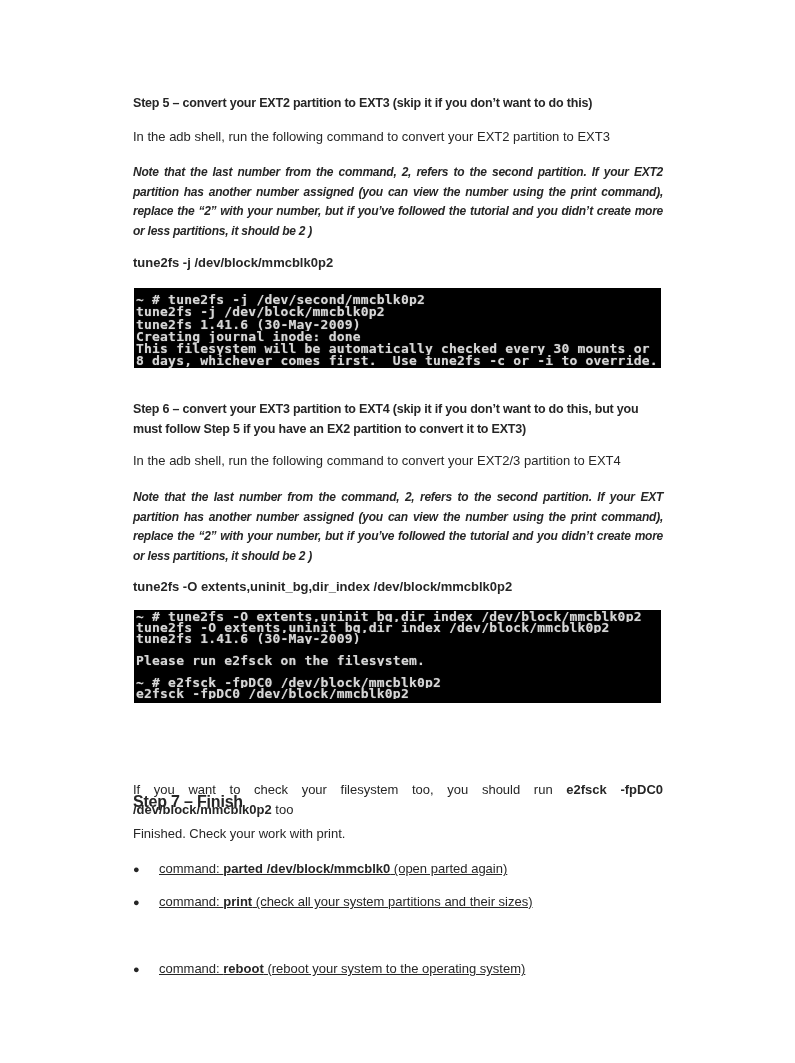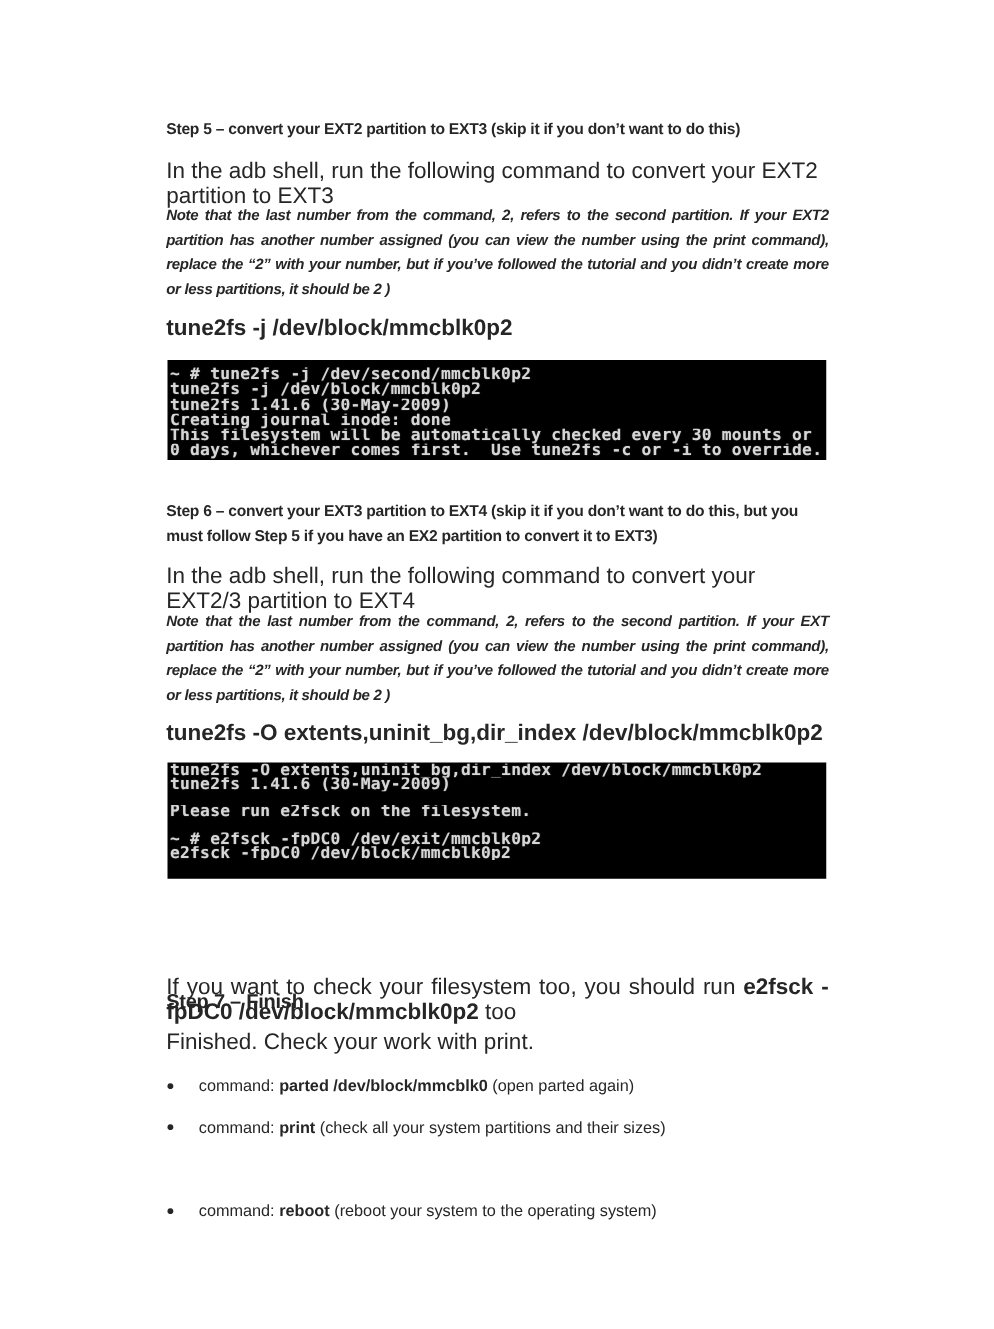--- a/index.html
+++ b/index.html
@@ -10,21 +10,21 @@
     background: #ffffff;
     font-family: "Liberation Sans", sans-serif;
     color: #262626;
     overflow: hidden;
     padding-left: 12px;
   }
   .blk {
     position: absolute;
     left: 133px;
     width: 530px;
-    font-size: 18px;
+    font-size: 13px;
     line-height: 19.7px;
   }
   .heading {
     font-weight: 700;
     font-size: 12.5px;
     letter-spacing: -0.2px;
     line-height: 20px;
   }
   .note {
     font-weight: 700;
@@ -63,20 +63,21 @@
     letter-spacing: 1px;
     white-space: pre;
     text-shadow: none;
   }
   .bullet-item {
     position: absolute;
     left: 133px;
     width: 530px;
     font-size: 13px;
     line-height: 19.7px;
+    text-decoration: underline;
   }
   .bullet-glyph {
     display: inline-block;
     width: 26px;
     font-size: 11px;
     vertical-align: middle;
   }
   .page-number {
     position: absolute;
     left: 0;
@@ -101,38 +102,39 @@
 
   <div class="blk command" style="top:253px">tune2fs -j /dev/block/mmcblk0p2</div>
 
   <div class="terminal t1" style="top:288px; height:80px">
     <div class="clip-line">▔▔▔▔▔ ▔▔  ▔▔▔▔▔▔▔  ▔▔▔ ▔▔▔▔▔</div>
     <div class="tline">~ # tune2fs -j /dev/second/mmcblk0p2</div>
     <div class="tline">tune2fs -j /dev/block/mmcblk0p2</div>
     <div class="tline">tune2fs 1.41.6 (30-May-2009)</div>
     <div class="tline">Creating journal inode: done</div>
     <div class="tline">This filesystem will be automatically checked every 30 mounts or</div>
-    <div class="tline">0 days, whichever comes first.  Use tune2fs -c or -i to override.</div>
+    <div class="tline">8 days, whichever comes first.  Use tune2fs -c or -i to override.</div>
   </div>
 
   <div class="blk heading" style="top:399px">Step 6 – convert your EXT3 partition to EXT4 (skip it if you don’t want to do this, but you must follow Step 5 if you have an EX2 partition to convert it to EXT3)</div>
 
   <div class="blk" style="top:451px">In the adb shell, run the following command to convert your EXT2/3 partition to EXT4</div>
 
   <div class="blk note" style="top:488px">Note that the last number from the command, 2, refers to the second partition. If your EXT partition has another number assigned (you can view the number using the print command), replace the “2” with your number, but if you’ve followed the tutorial and you didn’t create more or less partitions, it should be 2 )</div>
 
   <div class="blk command" style="top:577px">tune2fs -O extents,uninit_bg,dir_index /dev/block/mmcblk0p2</div>
 
   <div class="terminal t2" style="top:610px; height:93px">
+    <div class="tline">~ # tune2fs -O extents,uninit_bg,dir_index /dev/block/mmcblk0p2</div>
     <div class="tline">tune2fs -O extents,uninit_bg,dir_index /dev/block/mmcblk0p2</div>
     <div class="tline">tune2fs 1.41.6 (30-May-2009)</div>
     <div class="tline"> </div>
     <div class="tline">Please run e2fsck on the filesystem.</div>
     <div class="tline"> </div>
-    <div class="tline">~ # e2fsck -fpDC0 /dev/exit/mmcblk0p2</div>
+    <div class="tline">~ # e2fsck -fpDC0 /dev/block/mmcblk0p2</div>
     <div class="tline">e2fsck -fpDC0 /dev/block/mmcblk0p2</div>
     <div class="clip-line">▔▔ ▔▔▔ ▔ ▔▔▔▔ ▔ ▔▔▔ ▔▔▔▔ ▔ ▔ ▔ ▔▔ ▔ ▔▔▔ ▔▔▔▔▔ ▔▔▔▔ ▔▔▔▔▔▔</div>
   </div>
 
   <div class="blk just" style="top:740px"><span>If you want to check your filesystem too, you should run </span><b>e2fsck -fpDC0 /dev/block/mmcblk0p2</b><span> too</span></div>
 
   <div class="blk heading" style="top:792px; font-size:16px">Step 7 – Finish</div>
 
   <div class="blk" style="top:824px">Finished. Check your work with print.</div>
 

